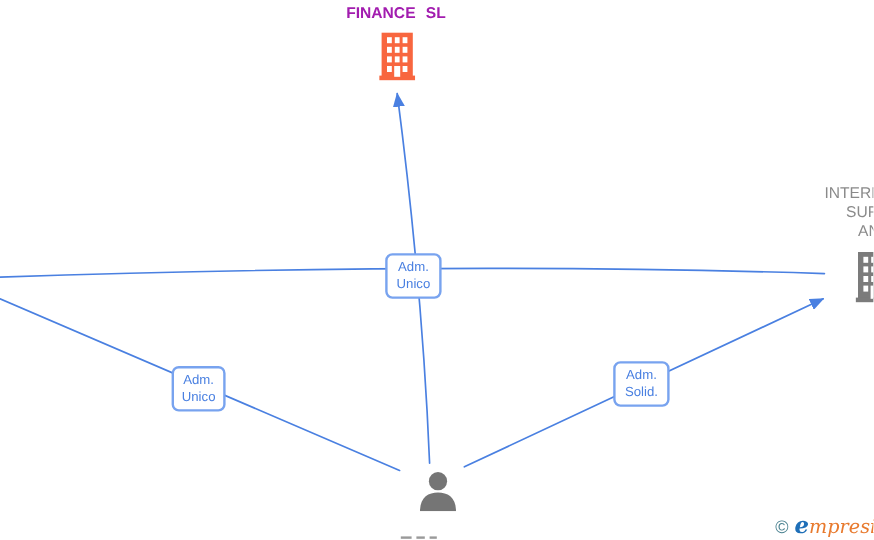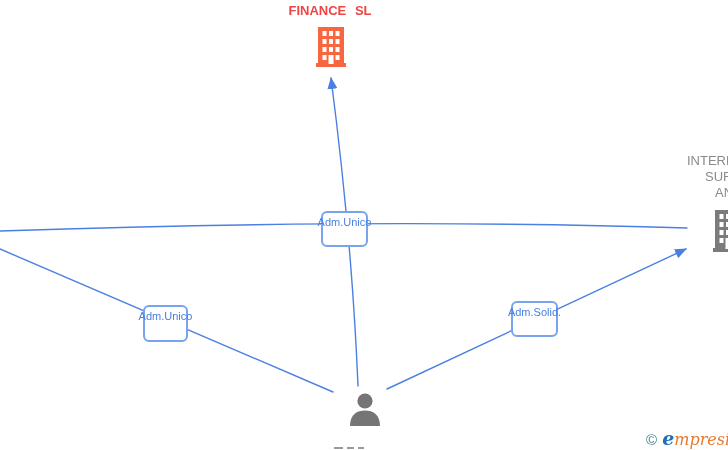--- a/index.html
+++ b/index.html
@@ -7,31 +7,31 @@
     position:relative;width:728px;height:450px;overflow:hidden;
     font-family:"Liberation Sans",sans-serif;background:#ffffff;
   }
   svg.edges{position:absolute;left:0;top:0;z-index:1;}
   .edge{stroke:#4a80e1;stroke-width:1.4;fill:none;stroke-linecap:round;}
 
   .edge-label{
     position:absolute;z-index:3;background:#ffffff;
     border:2px solid #78a3ef;border-radius:6px;
     color:#4a80e1;font-size:11px;line-height:14px;text-align:center;
-    display:flex;flex-direction:row;justify-content:center;
-    box-sizing:border-box;padding:2px 3px;
+    display:flex;flex-direction:column;justify-content:center;
+    box-sizing:border-box;padding:17px 3px;
   }
   .edge-label span{display:block;}
 
   .node-icon{position:absolute;z-index:2;}
   .node-label{
     position:absolute;z-index:2;color:#6e6e6e;font-size:13px;
     text-align:center;white-space:nowrap;
   }
-  .node-label.bold{font-weight:bold;color:#ef4444;word-spacing:5px;}
+  .node-label.bold{font-weight:bold;color:#a21caf;word-spacing:5px;}
   .frag{position:absolute;z-index:2;color:#8a8a8a;font-size:13px;white-space:nowrap;}
 
   .clip-marks{position:absolute;z-index:2;top:447px;left:334px;height:3px;}
   .clip-marks i{display:inline-block;height:2px;background:#9a9a9a;margin-right:4px;vertical-align:top;}
   .clip-marks i:nth-child(1){width:9px;}
   .clip-marks i:nth-child(2){width:7px;}
   .clip-marks i:nth-child(3){width:6px;}
 
   .brand{
     position:absolute;z-index:4;left:646px;top:427px;white-space:nowrap;

